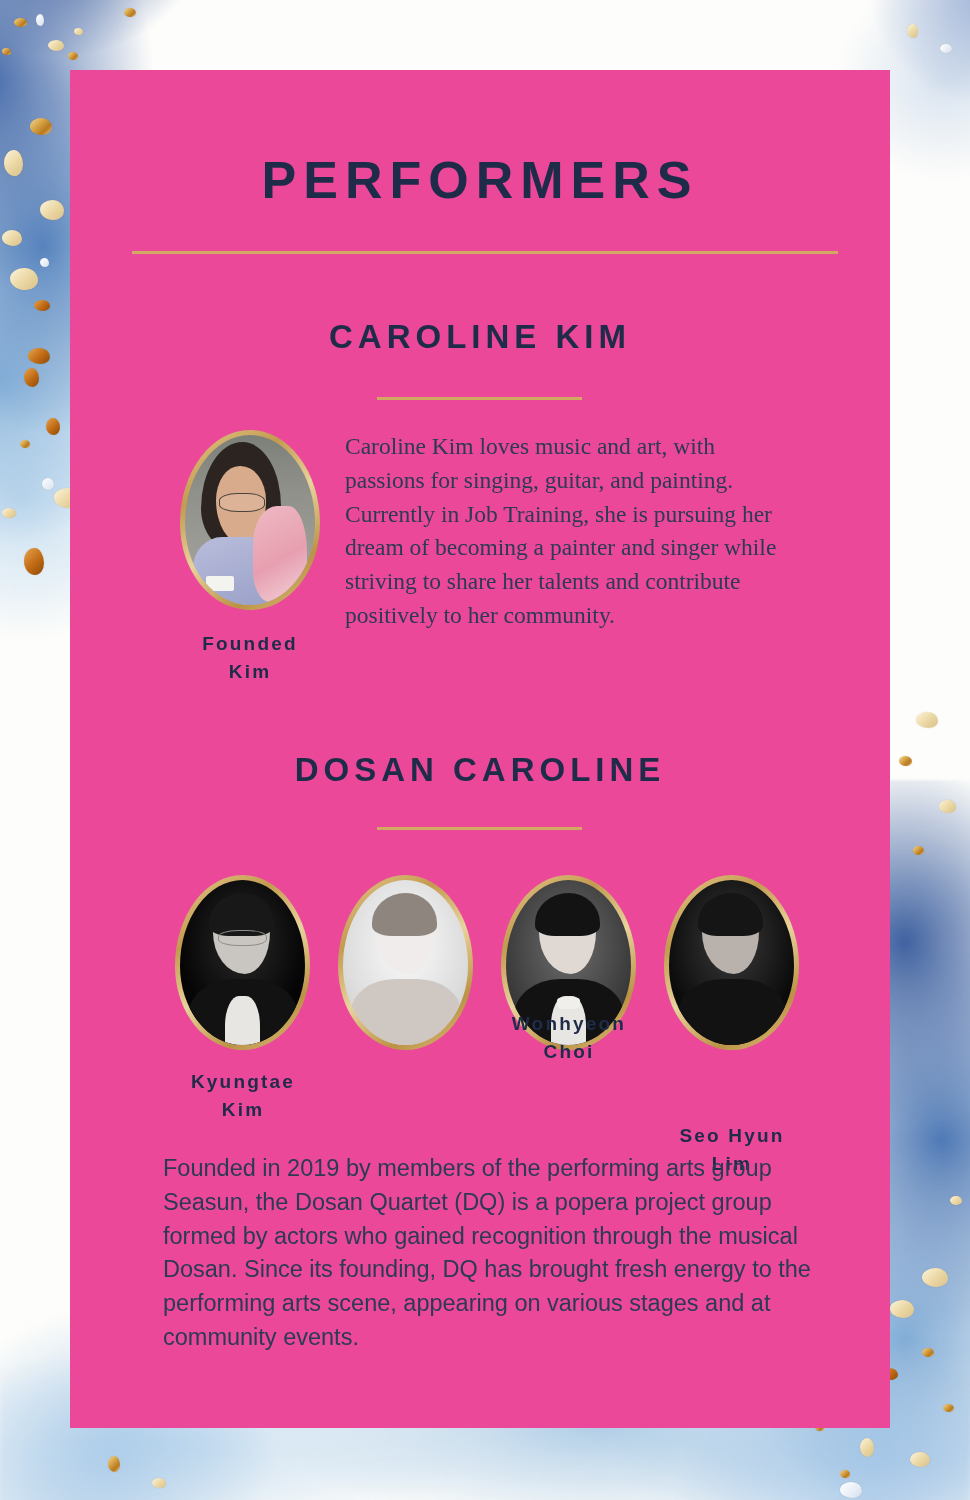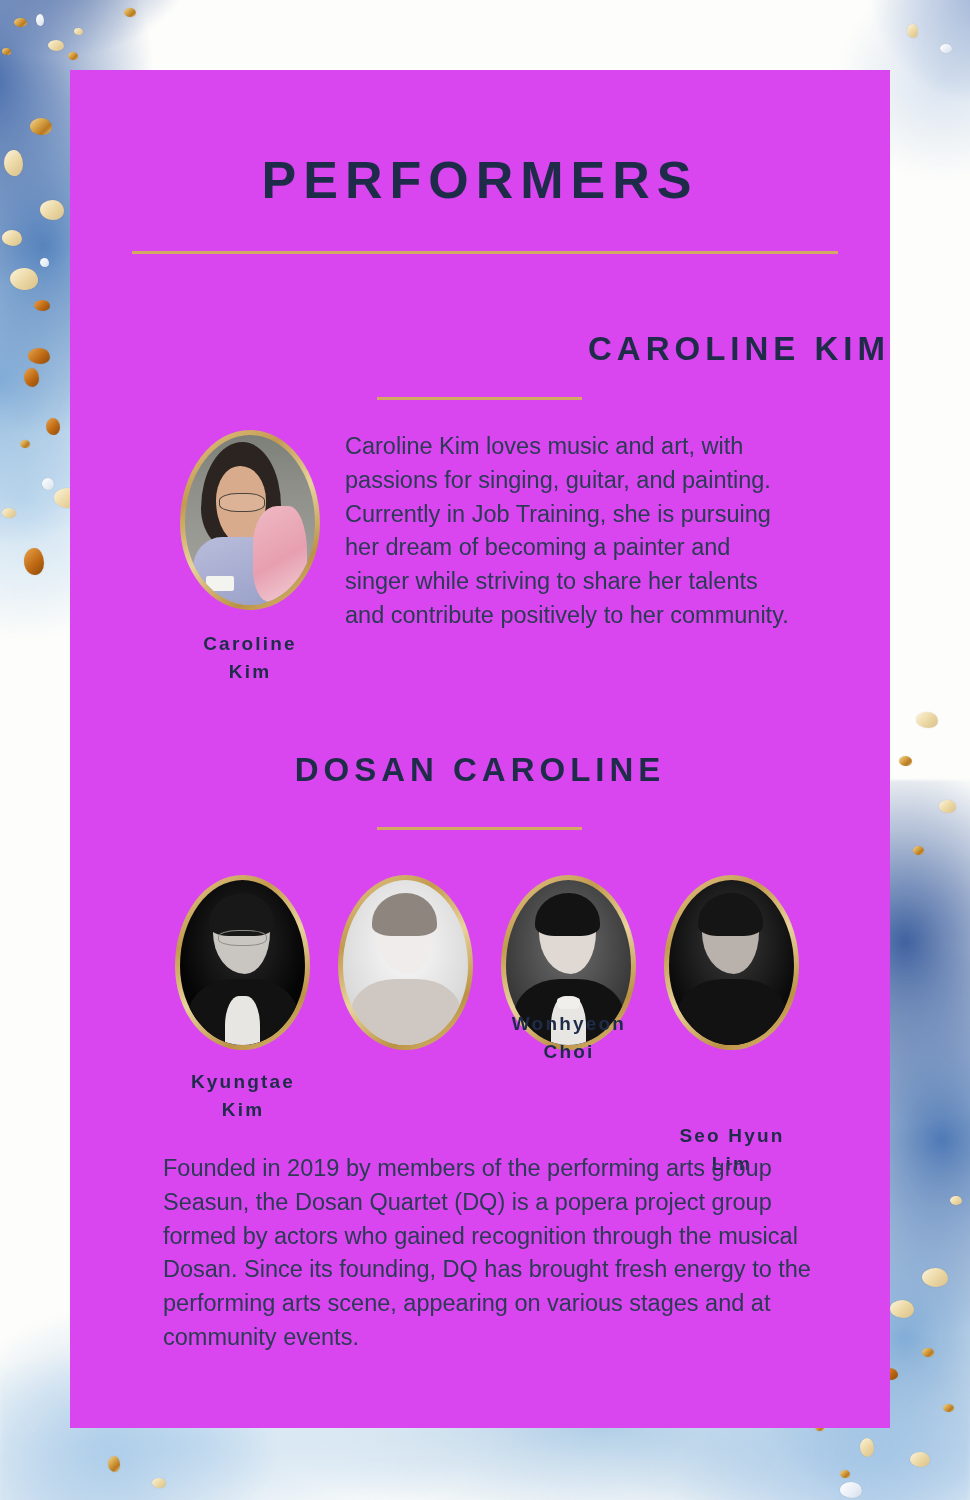--- a/index.html
+++ b/index.html
@@ -108,21 +108,21 @@
     background: linear-gradient(135deg, #ffffff 0%, #e8eef6 60%, #cfdcea 100%);
   }
 
   
   .card {
     position: absolute;
     left: 70px;
     top: 70px;
     width: 820px;
     height: 1358px;
-    background: #d946ef;
+    background: #ec4899;
   }
 
   .card-inner {
     position: absolute;
     left: 0;
     top: 0;
     width: 820px;
     height: 1358px;
   }
 
@@ -151,21 +151,21 @@
   .section-title {
     position: absolute;
     left: 0;
     width: 820px;
     text-align: center;
     font-size: 33px;
     font-weight: 700;
     letter-spacing: 5px;
     color: #1e2c4a;
   }
-  .section-title.t1 { top: 260px; text-align: right; }
+  .section-title.t1 { top: 248px; }
   .section-title.t2 { top: 681px; }
 
   .rule-short {
     position: absolute;
     height: 3px;
     background: #d2a963;
     width: 205px;
     left: 307px;
   }
   .rule-short.r1 { top: 327px; }
@@ -337,20 +337,21 @@
     position: absolute;
     font-size: 23.5px;
     line-height: 1.44;
     color: #2b3a55;
   }
 
   #bio-caroline {
     left: 275px;
     top: 360px;
     width: 452px;
+    font-family: Liberation Serif, serif;
   }
 
   #bio-quartet {
     left: 93px;
     top: 1082px;
     width: 660px;
   }
 </style>
 </head>
 <body>
@@ -424,21 +425,21 @@
           <div class="hair"></div>
           <div class="face"></div>
           <div class="glasses"></div>
           <div class="top"></div>
           <div class="wrap"></div>
           <div class="badge"></div>
         </div>
       </div>
 
       <div class="caption" style="left:90px; top:560px; width:180px;">
-        <div>Caroline</div>
+        <div>Founded</div>
         <div>Kim</div>
       </div>
 
       <div class="bio" id="bio-caroline">Caroline Kim loves music and art, with passions for singing, guitar, and painting. Currently in Job Training, she is pursuing her dream of becoming a painter and singer while striving to share her talents and contribute positively to her community.</div>
 
       <div class="section-title t2">DOSAN CAROLINE</div>
       <div class="rule-short r2"></div>
 
       <div class="portrait" style="left:105px; top:805px; width:135px; height:175px;">
         <div class="photo ph-mono ph-m1">

